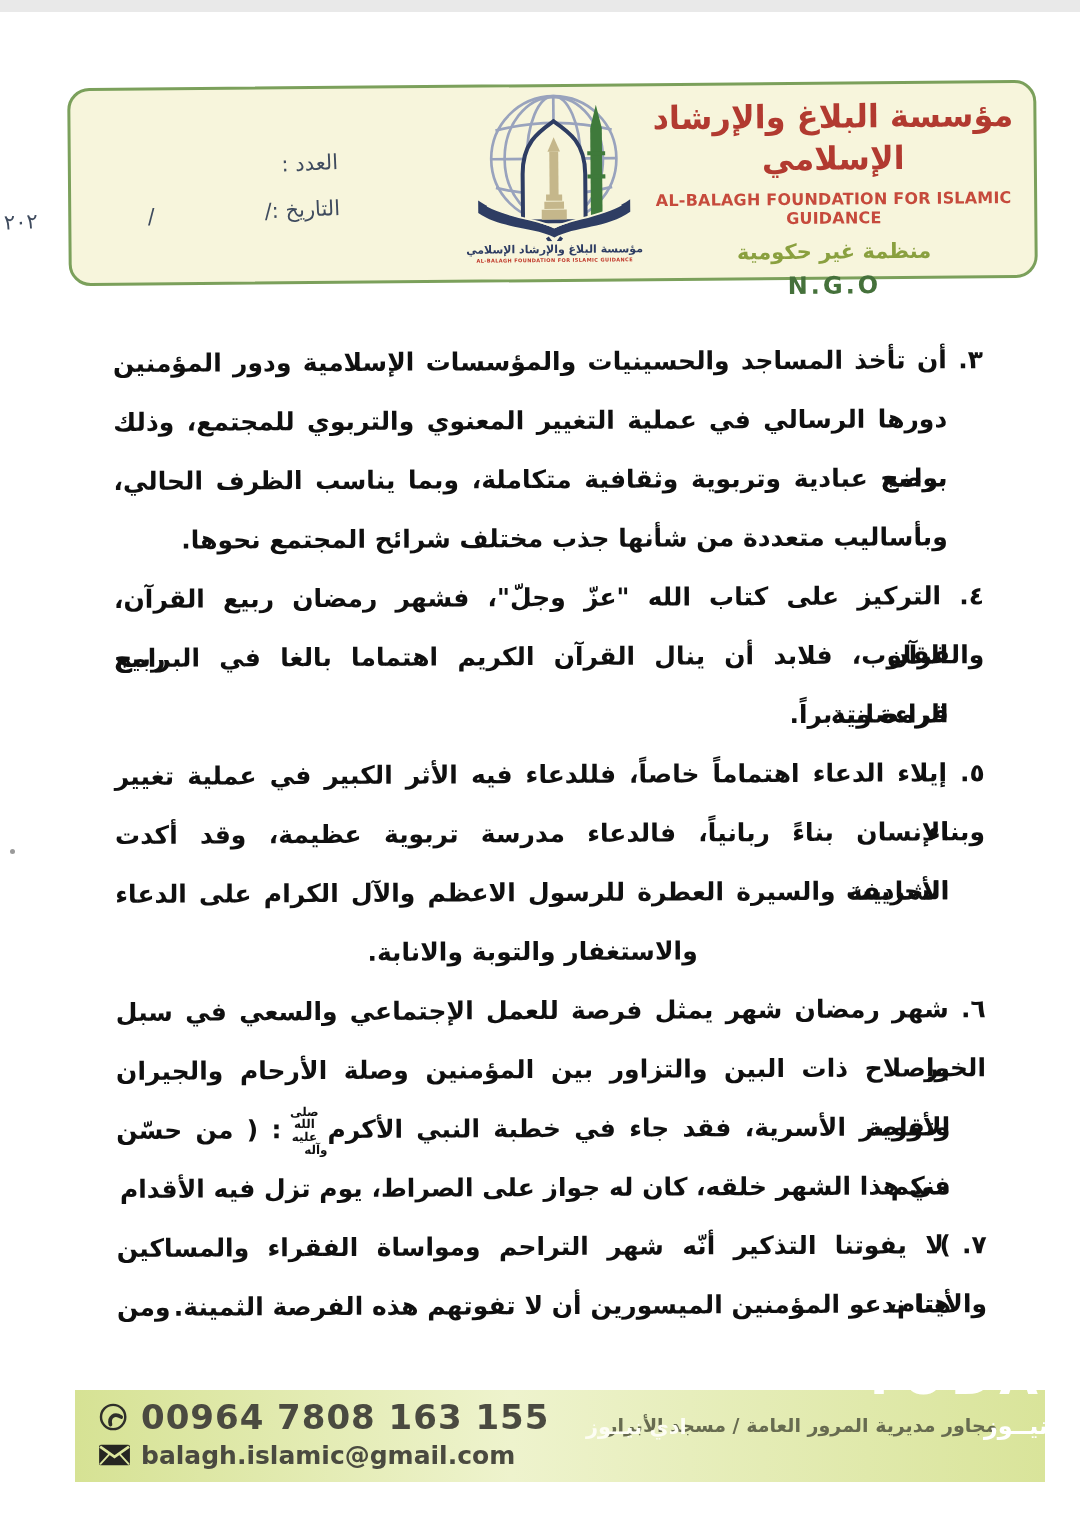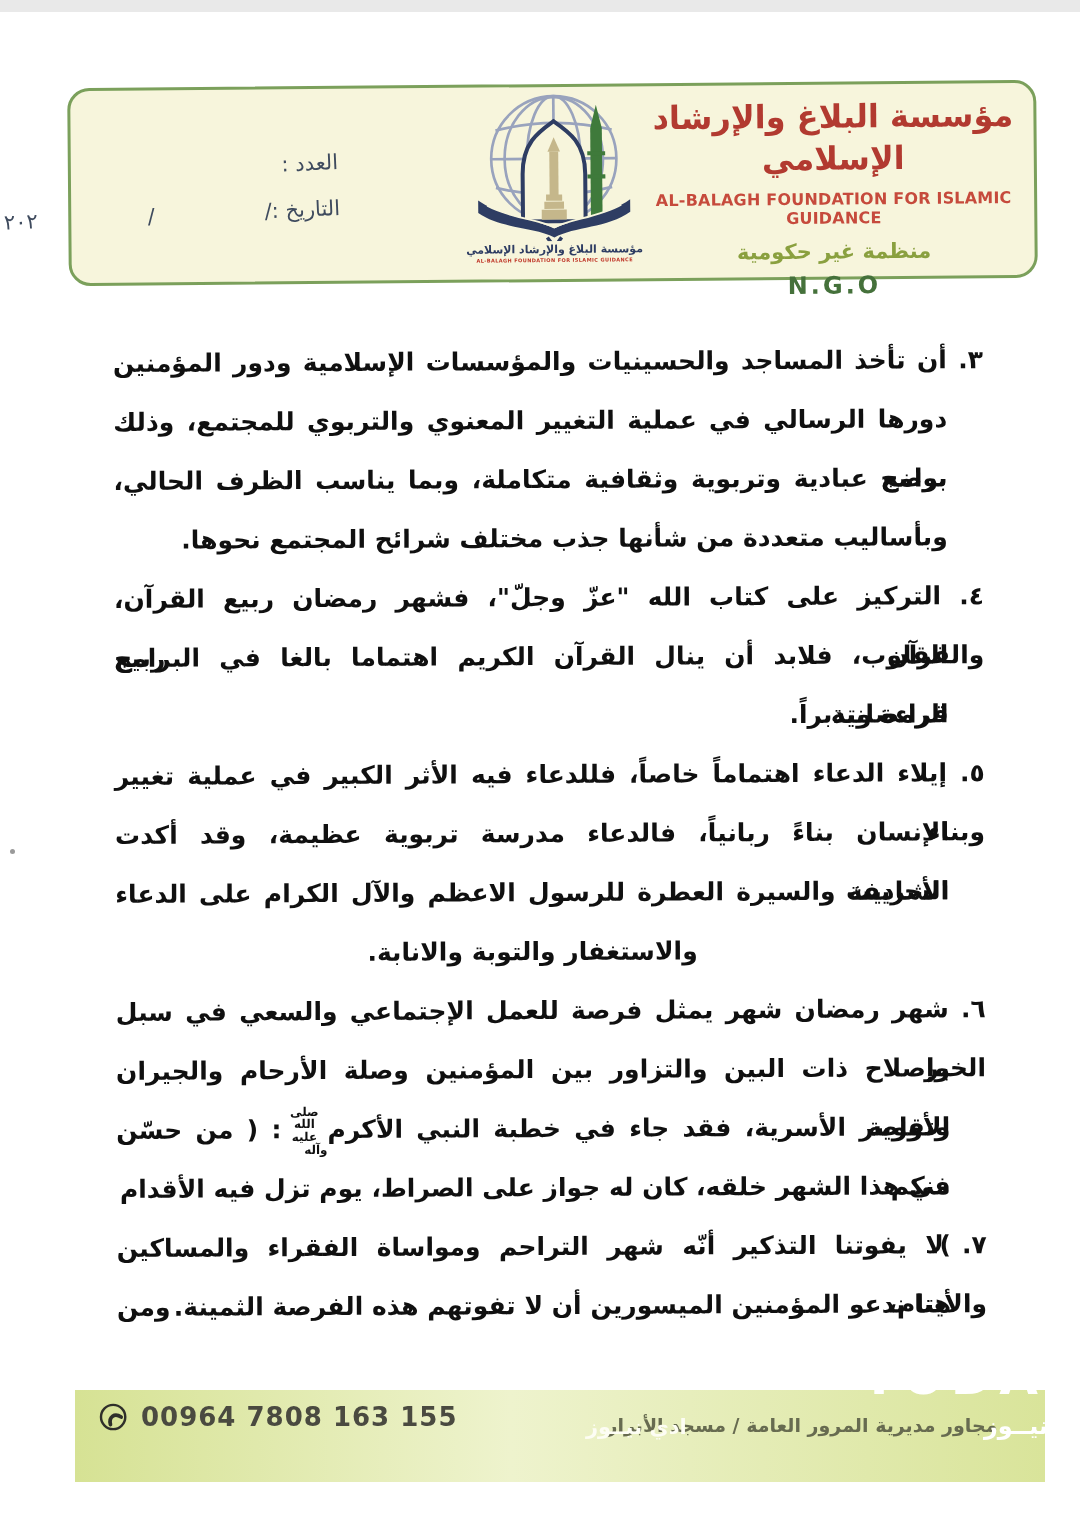--- a/index.html
+++ b/index.html
@@ -42,21 +42,21 @@
 
   .dot-artifact{position:absolute;left:10px;top:849px;width:5px;height:5px;border-radius:50%;
       background:#9a9a9a;}
 
   
   .footer-bar{position:absolute;left:75px;top:1390px;width:970px;height:92px;z-index:1;
       background:linear-gradient(90deg,#d6e294 0%,#eef3cd 45%,#d9e49a 100%);}
   .contact{position:absolute;left:22px;top:8px;color:#4a4a40;font-weight:bold;}
   .c-row{display:flex;align-items:center;height:38px;}
   .c-row .ic{width:36px;height:28px;margin-right:8px;flex:0 0 auto;}
-  .c-phone{font-size:26px;letter-spacing:1px;}
+  .c-phone{font-size:34px;letter-spacing:1px;}
   .c-mail{font-size:25px;}
   .address{position:absolute;right:8px;top:24px;width:470px;direction:rtl;text-align:center;
       font-size:19px;font-weight:bold;color:#676b50;}
 
   
   .wm-big{position:absolute;left:862px;top:1348px;z-index:2;color:#ffffff;font-size:50px;
       font-weight:bold;letter-spacing:7px;white-space:nowrap;}
   .wm-news{position:absolute;left:856px;top:1490px;z-index:2;color:#ffffff;font-size:21px;
       font-weight:bold;letter-spacing:13px;white-space:nowrap;}
   .wm-ar{position:absolute;left:984px;top:1412px;z-index:2;color:#ffffff;font-size:24px;
@@ -148,20 +148,28 @@
 
   <div class="footer-bar">
     <div class="contact">
       <div class="c-row">
         <svg class="ic" viewBox="0 0 36 30">
           <circle cx="16" cy="15" r="13" fill="none" stroke="#2f2f2a" stroke-width="2.6"></circle>
           <path d="M9,20 C12,12 20,12 23,20" fill="none" stroke="#2f2f2a" stroke-width="4" stroke-linecap="round" transform="rotate(-35 16 15)"></path>
         </svg>
         <span class="c-phone">00964 7808 163 155</span>
       </div>
+      <div class="c-row">
+        <svg class="ic" viewBox="0 0 36 30">
+          <rect x="1" y="4" width="33" height="22" rx="2" fill="#262622"></rect>
+          <path d="M2,6 L17.5,17 L33,6" fill="none" stroke="#dde79e" stroke-width="3"></path>
+          <path d="M2,25 L12,14 M33,25 L23,14" stroke="#dde79e" stroke-width="2"></path>
+        </svg>
+        <span class="c-mail">balagh.islamic@gmail.com</span>
+      </div>
     </div>
     <div class="address">مجاور مديرية المرور العامة / مسجد الأبرار</div>
   </div>
 
   <div class="wm-big">TUDAY</div>
   <div class="wm-news">N E W S</div>
   <div class="wm-ar">دي نيــوز</div>
   <div class="wm-frag">ادي نيــوز</div>
 </div>
 

